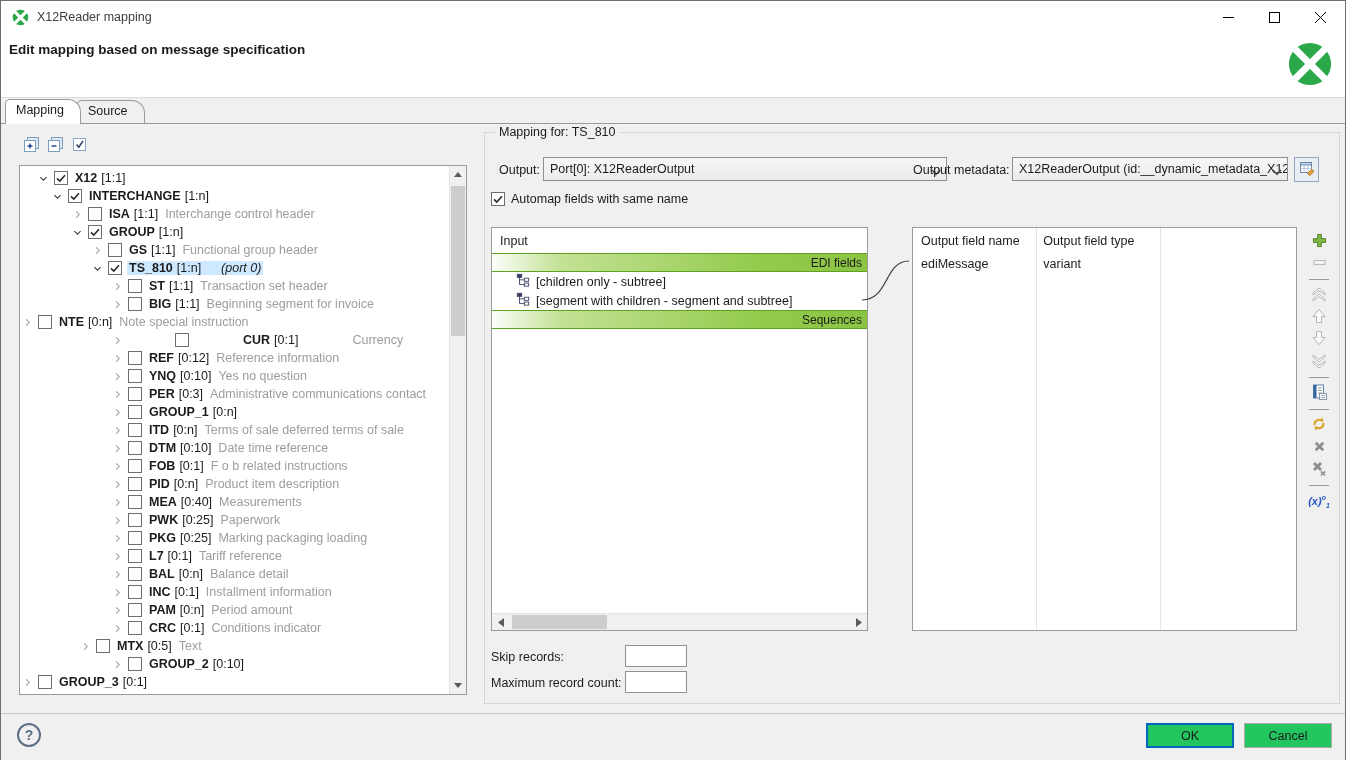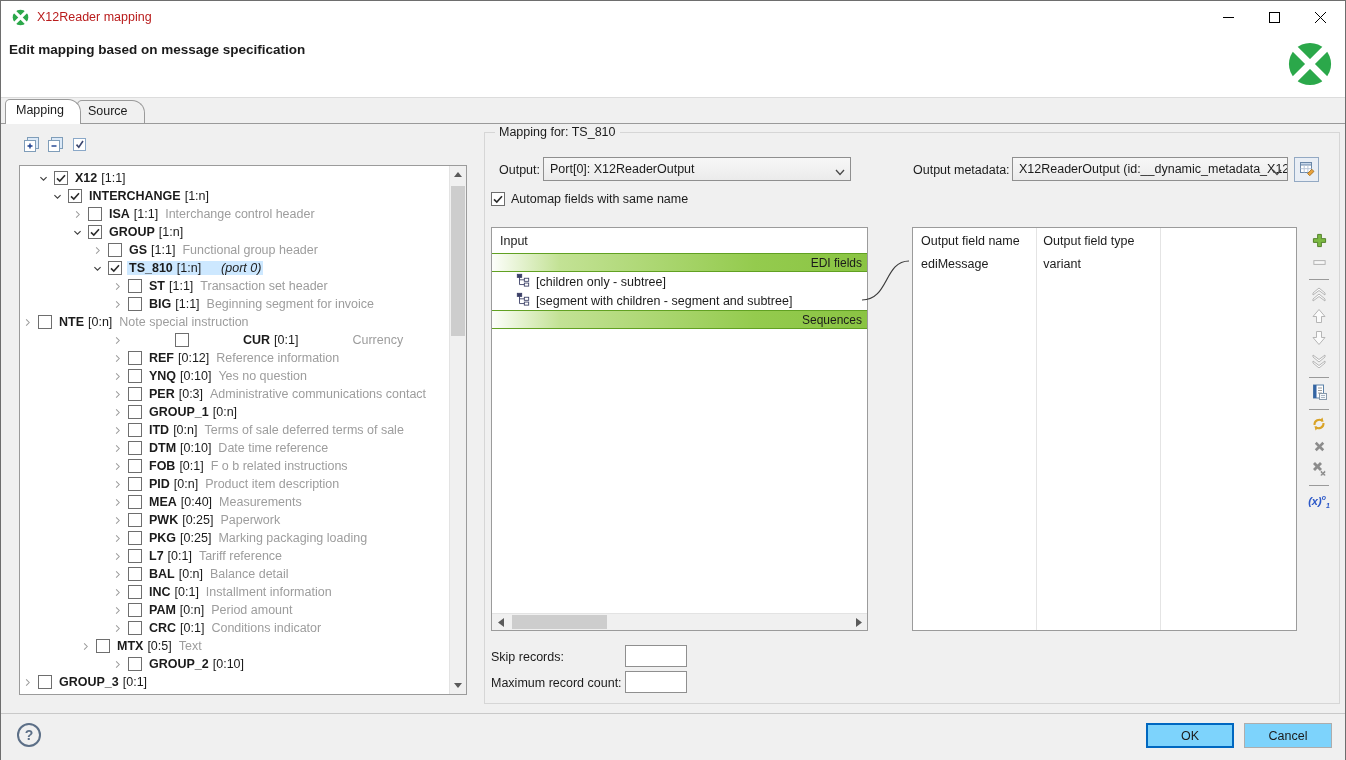--- a/index.html
+++ b/index.html
@@ -2,21 +2,21 @@
 <html><head>
 <meta charset="utf-8">
 <style>
   html,body{margin:0;padding:0;}
   body{width:1346px;height:760px;position:relative;background:#fff;
        font-family:"Liberation Sans",sans-serif;font-size:13px;color:#1b1b1b;overflow:hidden;}
   .window{position:absolute;inset:0;border:1px solid #6e6e6e;box-sizing:border-box;background:#fff;}
   
   .titlebar{position:absolute;left:0;top:0;width:100%;height:32px;background:#fff;display:flex;align-items:center;}
   .titlebar .appicon{width:17px;height:17px;margin-left:11px;}
-  .titlebar .title{margin-left:8px;font-size:12.5px;color:#b91c1c;}
+  .titlebar .title{margin-left:8px;font-size:12.5px;color:#404040;}
   .win-controls{position:absolute;right:2px;top:0;height:32px;display:flex;}
   .win-btn{width:46px;height:32px;display:flex;align-items:center;justify-content:center;}
   
   .header{position:absolute;left:0;top:32px;width:100%;height:64px;background:#fff;}
   .header .subtitle{position:absolute;left:8px;top:9px;font-weight:bold;font-size:13.5px;}
   .header .logo{position:absolute;right:12px;top:8px;width:46px;height:46px;}
   
   .tabbar{position:absolute;left:0;top:96px;width:100%;height:26px;background:#f0f0f0;
           border-top:1px solid #dcdcdc;box-sizing:border-box;display:flex;align-items:flex-end;padding-left:4px;z-index:5;}
   .tab{position:relative;border:1px solid #9a9a9a;border-bottom:none;border-radius:5px 13px 0 0;
@@ -86,21 +86,21 @@
   .fx{color:#2d59c8;font-style:italic;font-size:11px;font-weight:bold;white-space:nowrap;}
   .fx sup{font-size:7px;} .fx sub{font-size:7px;}
   
   .small-input{position:absolute;width:62px;height:22px;border:1px solid #8f8f8f;background:#fff;
                box-sizing:border-box;font-size:12.5px;padding:0 4px;font-family:"Liberation Sans",sans-serif;}
   
   .footer{position:absolute;left:0;top:712px;width:100%;height:47px;background:#f0f0f0;border-top:1px solid #c9c9c9;box-sizing:border-box;}
   .help-btn{position:absolute;left:16px;top:9px;width:24px;height:24px;border:2px solid #5c6f87;border-radius:50%;
             box-sizing:border-box;display:flex;align-items:center;justify-content:center;
             color:#5c6f87;font-weight:bold;font-size:14px;}
-  .btn{position:absolute;top:9px;width:88px;height:25px;background:#7dd3fc;border:1px solid #adadad;
+  .btn{position:absolute;top:9px;width:88px;height:25px;background:#22c55e;border:1px solid #adadad;
        box-sizing:border-box;display:flex;align-items:center;justify-content:center;font-size:12.5px;}
   .btn.default{border:2px solid #0067c0;}
 </style>
 </head>
 <body>
 
 <div class="window">
 
   <div class="titlebar">
     <span class="appicon">
@@ -626,21 +626,21 @@
               <path d="M0 0 L4 5 L8 0 z" fill="#5a5a5a"></path>
             </svg>
         </span>
       </div>
     </div>
 
     <div class="groupbox">
       <div class="group-title">Mapping for: TS_810</div>
 
       <div class="lbl" style="left:14px;top:30px">Output:</div>
-      <div class="combo" style="left:58px;top:24px;width:308px">
+      <div class="combo" style="left:58px;top:24px;width:404px">
         <span>Port[0]: X12ReaderOutput</span>
         <span class="dd">
           <svg width="10" height="7" viewBox="0 0 10 7">
               <path d="M1 1 L5 5.5 L9 1" fill="none" stroke="#4a4a4a" stroke-width="1.3"></path>
             </svg>
         </span>
       </div>
 
       <div class="lbl" style="left:428px;top:30px">Output metadata:</div>
       <div class="combo" style="left:527px;top:24px;width:276px">

